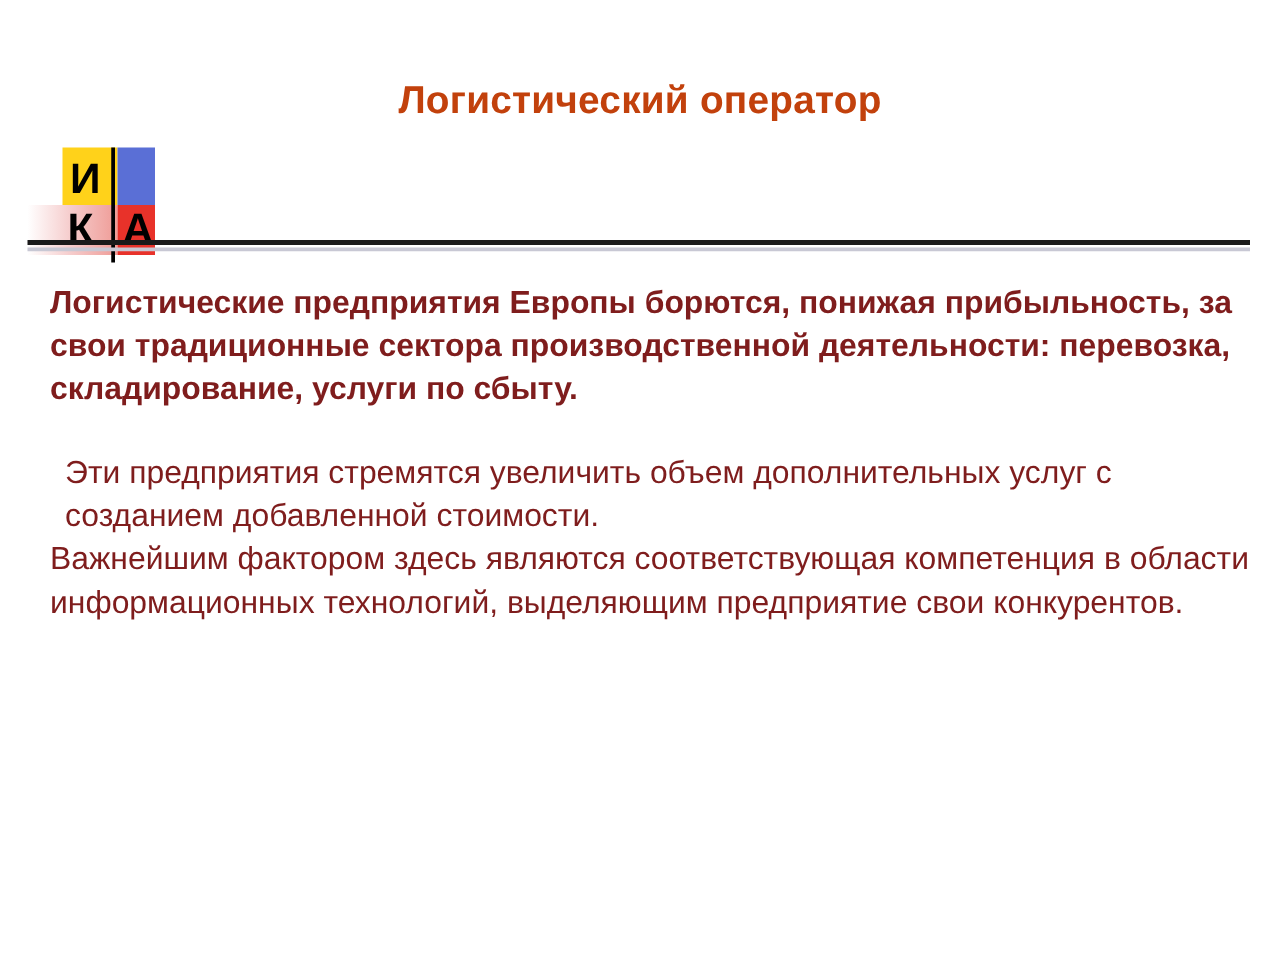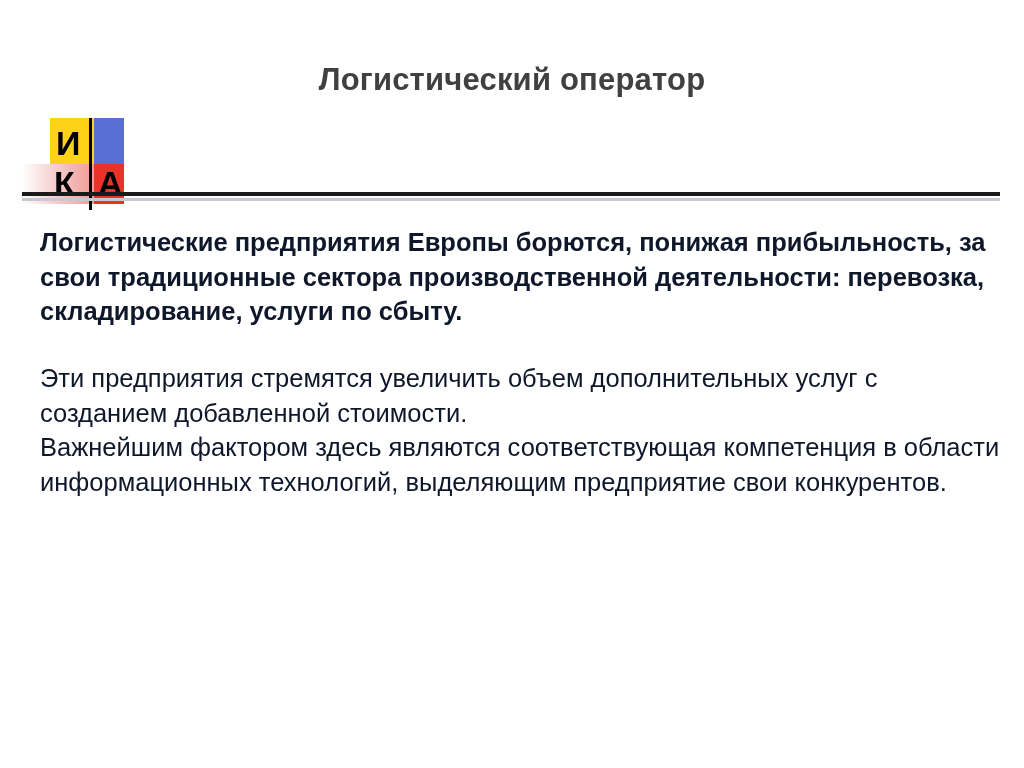--- a/index.html
+++ b/index.html
@@ -22,21 +22,21 @@
 
   
   .slide-title {
     position: absolute;
     left: 0;
     top: 62px;
     width: 1024px;
     text-align: center;
     font-size: 31px;
     font-weight: bold;
-    color: #404040;
+    color: #c2410c;
     letter-spacing: 0.2px;
   }
 
   
   .logo {
     position: absolute;
     left: 22px;
     top: 118px;
     width: 120px;
     height: 92px;
@@ -111,32 +111,33 @@
 
   
   .body-area {
     position: absolute;
     left: 40px;
     top: 225px;
     width: 960px;
   }
   .para {
     font-size: 25.5px;
-    color: #0f172a;
+    color: #7f1d1d;
     line-height: 1.36;
     margin: 0;
   }
   .para.bold {
     font-weight: bold;
   }
   .para-gap {
     height: 32px;
   }
   .para-second {
     margin-top: 0;
+    margin-left: 12px;
   }
 </style>
 </head>
 <body>
 
 <div class="slide">
 
   <div class="slide-title">Логистический оператор</div>
 
   <div class="logo">

